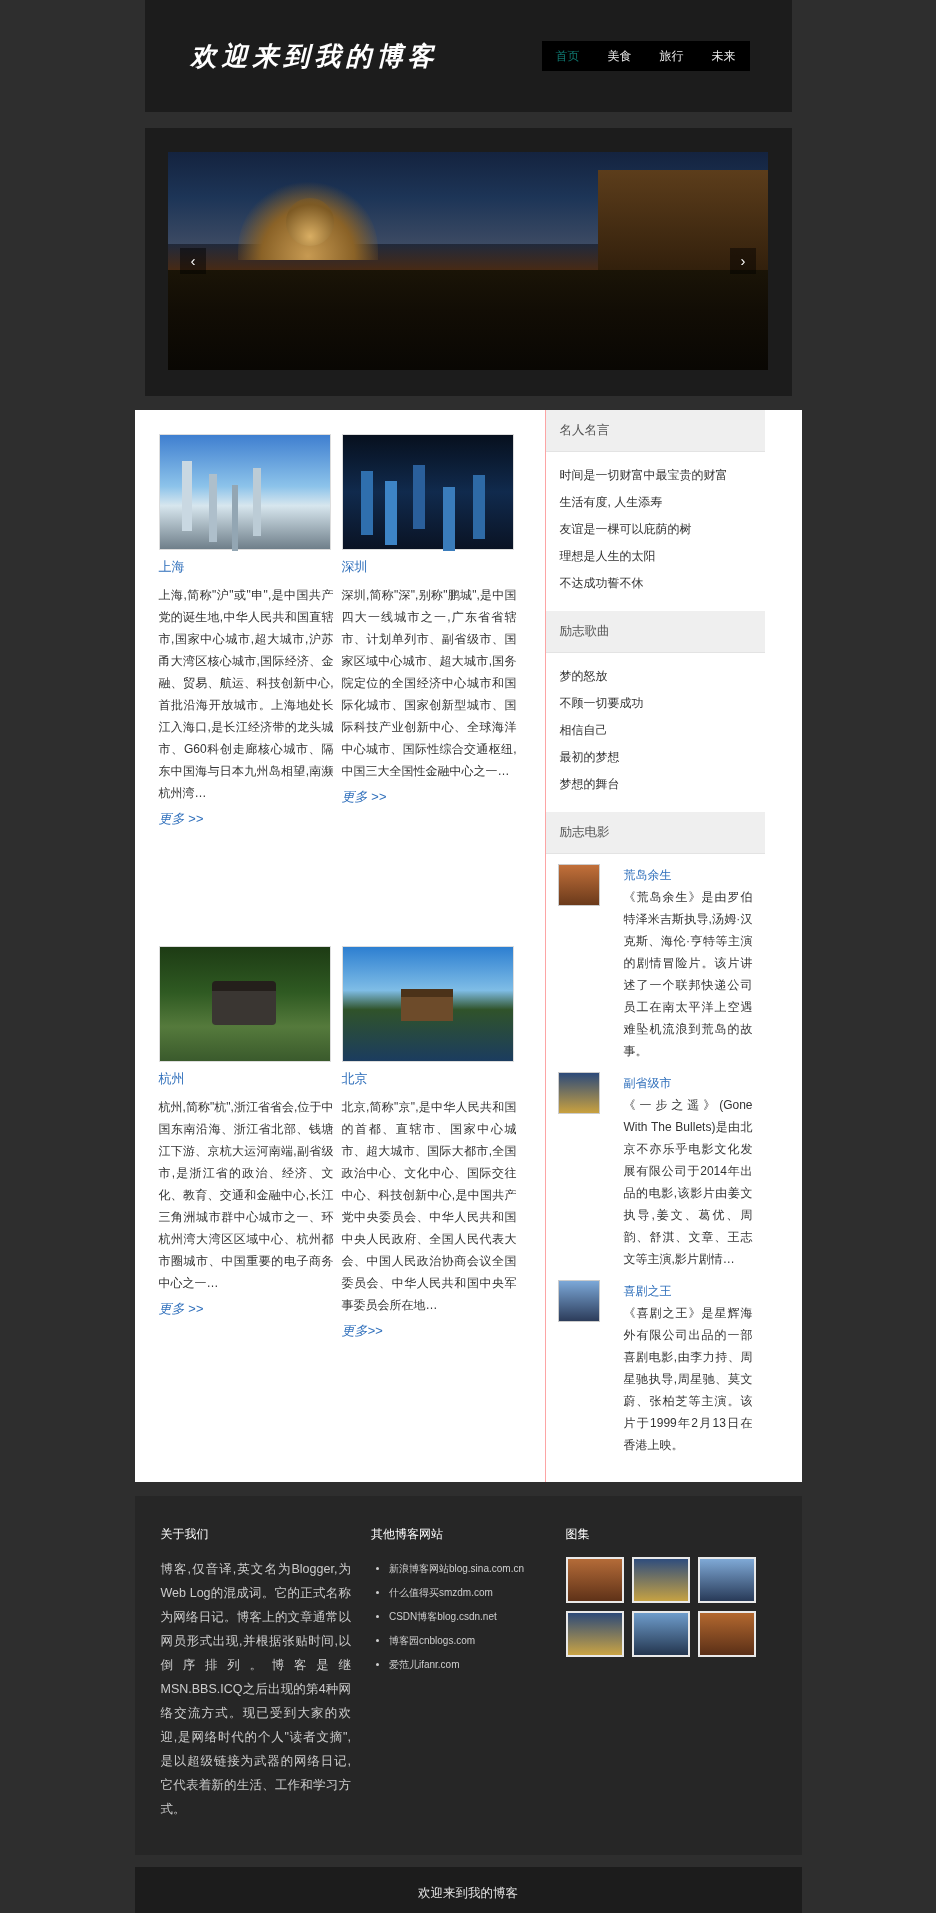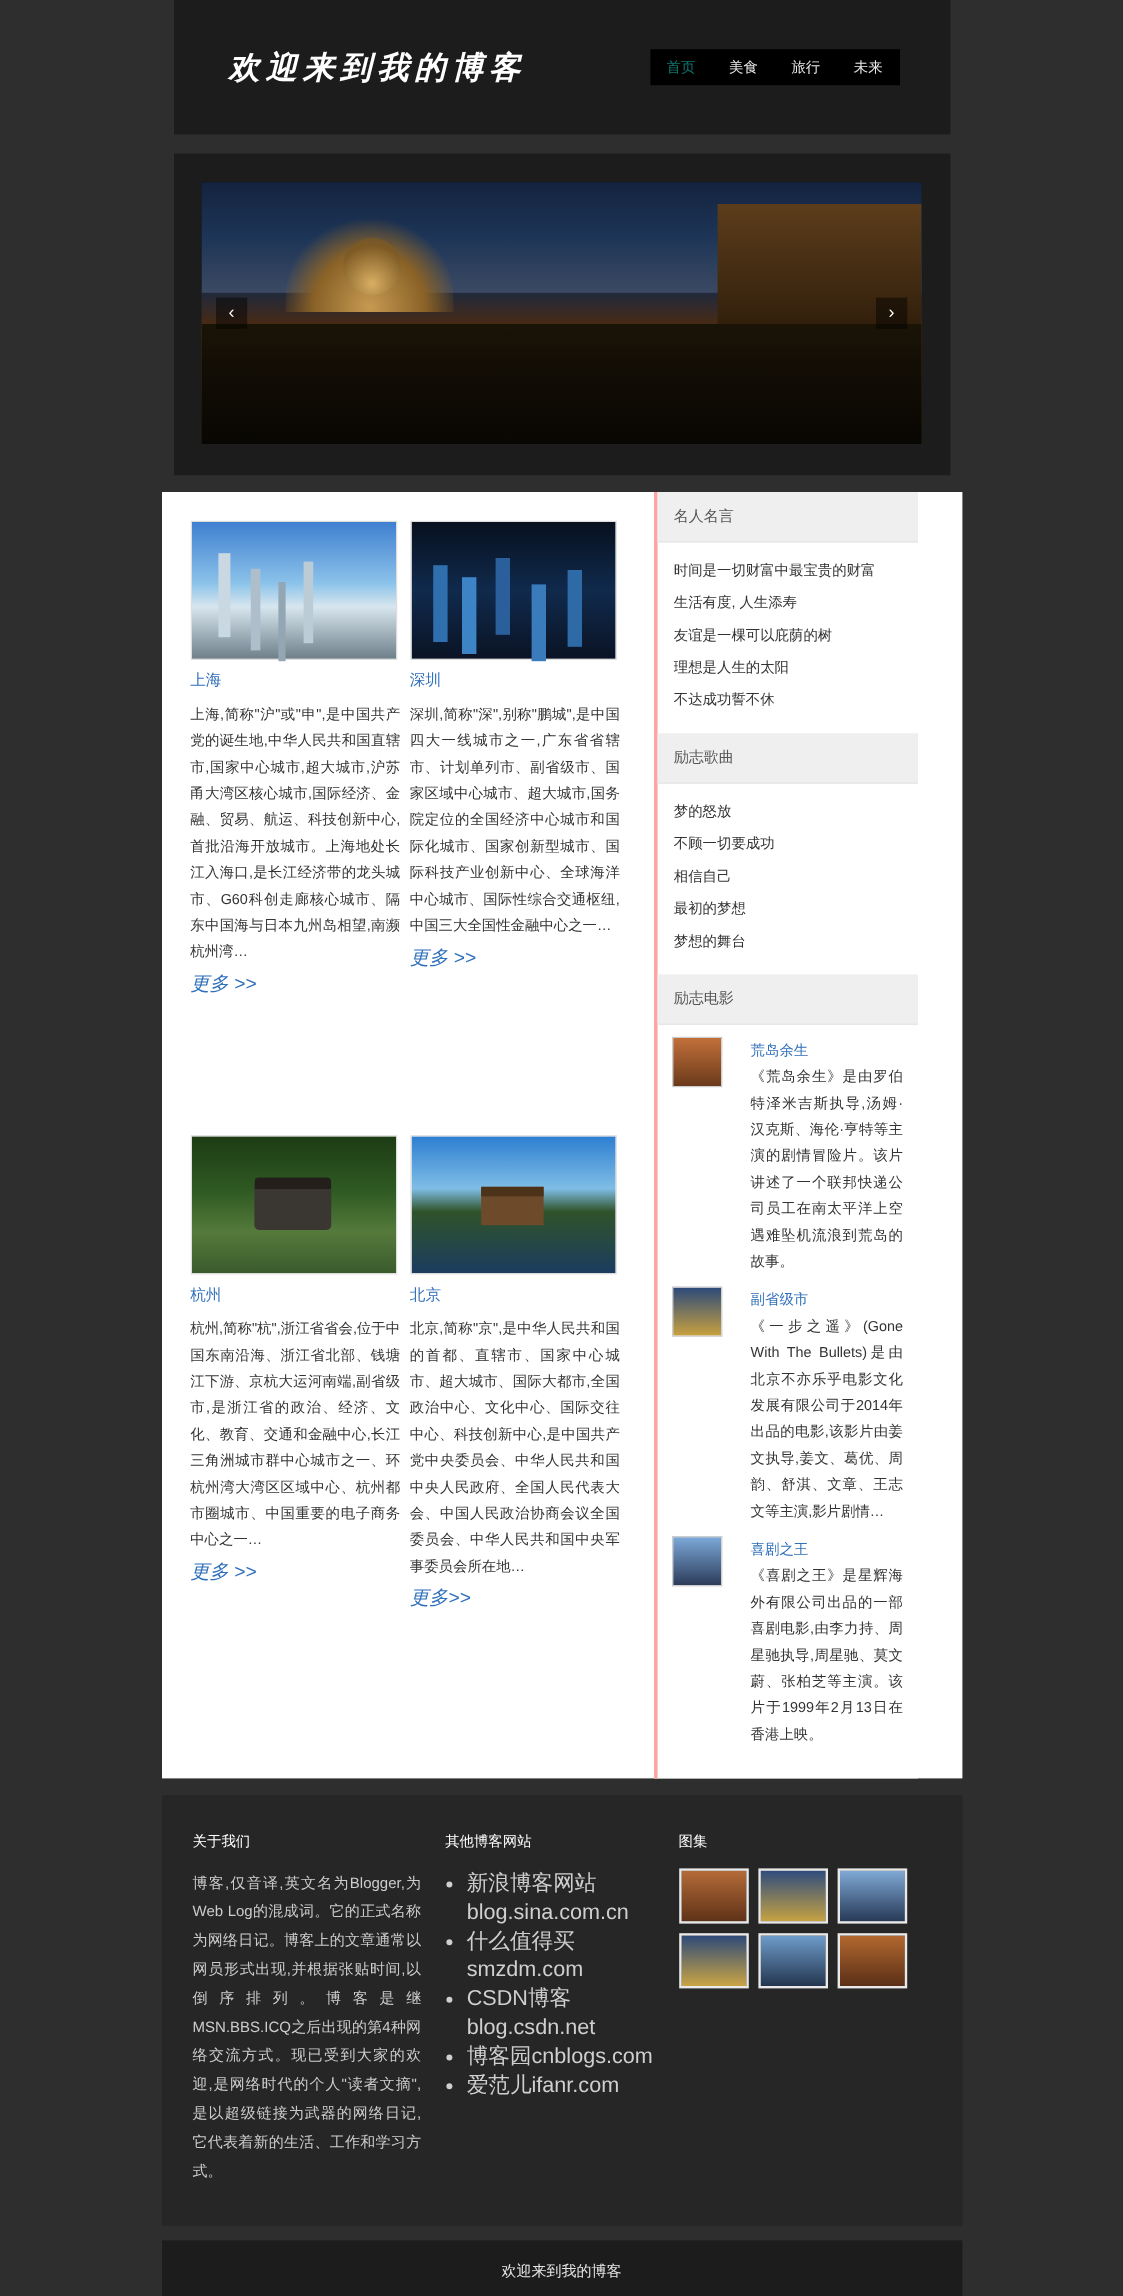--- a/index.html
+++ b/index.html
@@ -161,29 +161,29 @@
   }
   .card .desc {
     font-size: 12px;
     color: #333;
     line-height: 22px;
     text-align: justify;
   }
   .card .more {
     display: inline-block;
     margin-top: 6px;
-    font-size: 16px;
+    font-size: 13px;
     color: #2f6fbb;
     font-style: italic;
     text-decoration: none;
   }
 
   .aside {
     width: 220px;
-    border-left: 3px solid #fca5a5;
+    border-left: 1px solid #fca5a5;
     background: #fff;
   }
   .aside h3 {
     margin: 0;
     padding: 12px 14px;
     font-size: 12.5px;
     font-weight: normal;
     color: #555;
     background: #efefef;
     border-bottom: 1px solid #e3e3e3;
@@ -233,21 +233,21 @@
   .fcol.about { width: 236px; }
   .fcol.about p {
     margin: 0;
     font-size: 12.5px;
     line-height: 24px;
     color: #cccccc;
     text-align: justify;
   }
   .fcol.links { width: 218px; }
   .fcol.links ul { margin: 0; padding-left: 18px; }
-  .fcol.links li { font-size: 18px; line-height: 24px; color: #cfcfcf; }
+  .fcol.links li { font-size: 10px; line-height: 24px; color: #cfcfcf; }
   .fcol.gallery { width: 230px; }
   .gal {
     display: grid;
     grid-template-columns: repeat(3, 58px);
     grid-gap: 8px;
   }
   .gal div {
     width: 58px; height: 46px;
     border: 2px solid #e9e9e9;
   }

